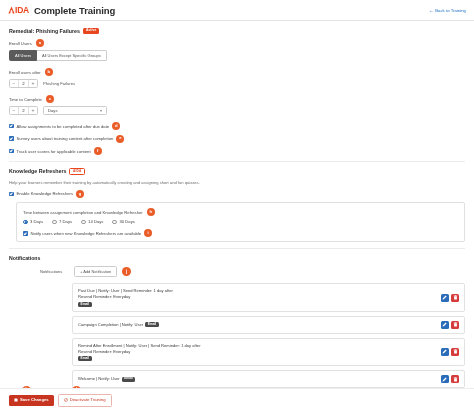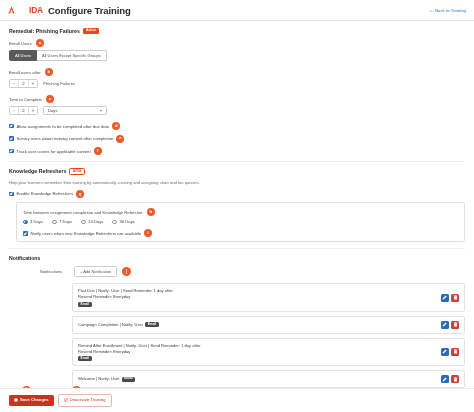--- a/index.html
+++ b/index.html
@@ -15,21 +15,21 @@
   .app { position: relative; width: 474px; height: 412px; background:#fff; }
 
   
   .topbar {
     height: 21px;
     border-bottom: 1px solid #e4e4e4;
     display: flex; align-items: center;
     padding: 0 8px;
     background:#fff;
   }
-  .logo-wrap { display:flex; align-items:center; gap:14px; }
+  .logo-wrap { display:flex; align-items:center; gap:0; }
   .logo-mark { width:7px; height:8px; position:relative; }
   .logo-mark svg { display:block; }
   .logo-text {
     font-size: 8.5px; font-weight: 700; color:#e8461e; letter-spacing:-0.2px;
   }
   .app-title {
     font-size: 9.5px; font-weight: 700; color:#2b2b2b; margin-left:5px;
     letter-spacing:-0.1px;
   }
   .back-link {
@@ -203,21 +203,21 @@
   <div class="topbar">
     <div class="logo-wrap">
       <span class="logo-mark">
         <svg width="7" height="8" viewBox="0 0 7 8">
           <path d="M3.5 0.4 L6.6 7.6 L4.9 7.6 L3.5 3.6 L2.1 7.6 L0.4 7.6 Z" fill="#e8461e"></path>
           <rect x="2.5" y="4.6" width="2" height="0.8" fill="#fff"></rect>
         </svg>
       </span>
       <span class="logo-text">IDA</span>
     </div>
-    <div class="app-title">Configure Training</div>
+    <div class="app-title">Complete Training</div>
     <a class="back-link" href="#">
       <span class="arrow">←</span>
       <span>Back to Training</span>
     </a>
   </div>
 
   <div class="content">
 
     <div class="section-title">
       <span>Remedial: Phishing Failures</span>

